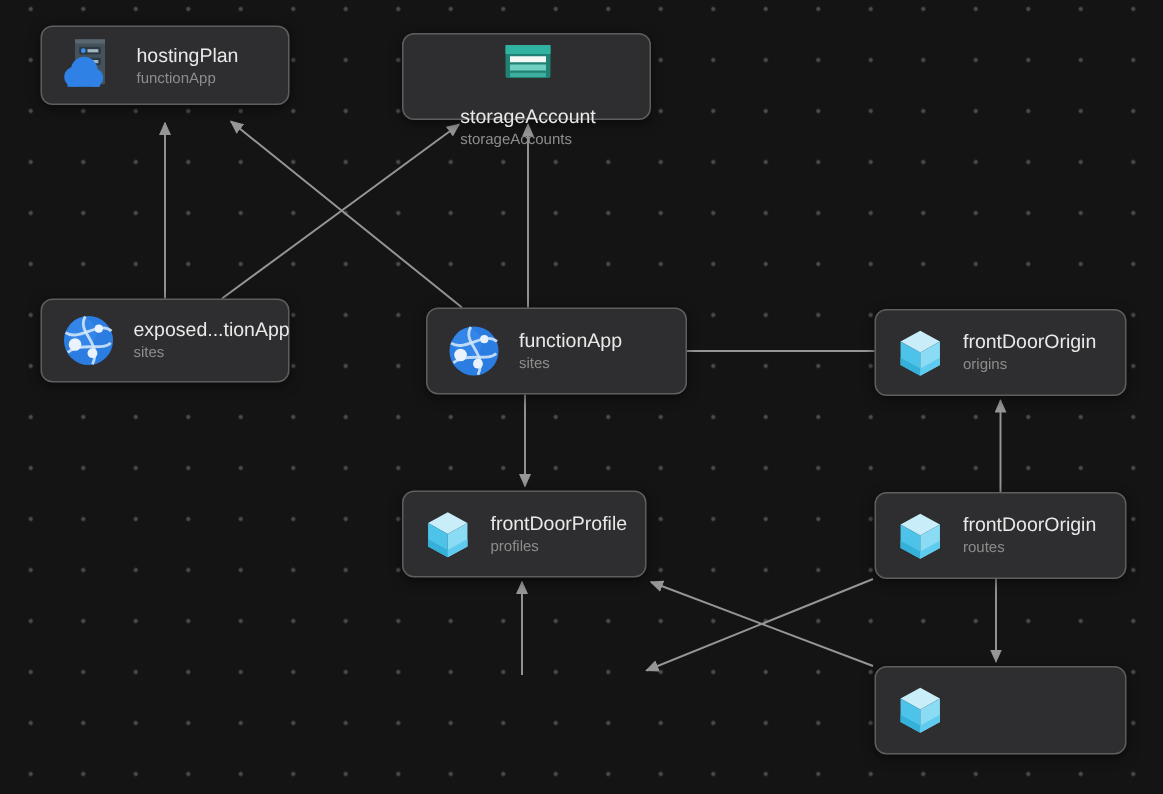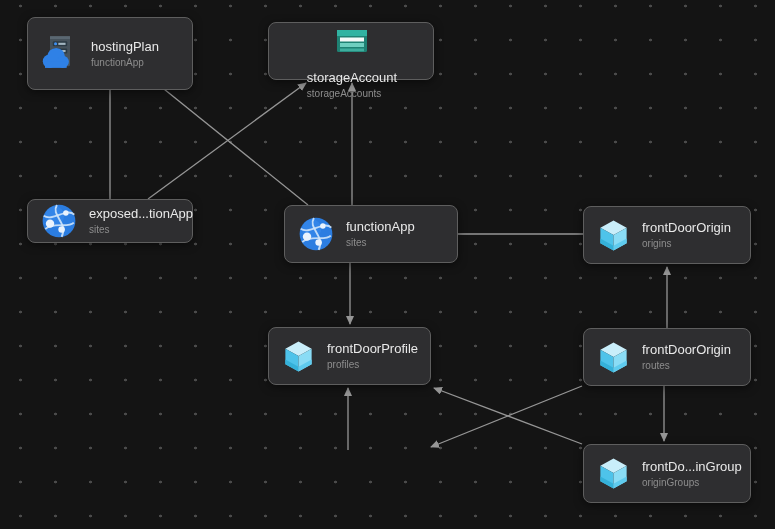--- a/index.html
+++ b/index.html
@@ -39,21 +39,21 @@
       <line x1="352" y1="205" x2="352" y2="83" marker-end="url(#arrowhead)"></line>
       <line x1="583" y1="234" x2="438" y2="234" marker-end="url(#arrowhead)"></line>
       <line x1="350" y1="263" x2="350" y2="324" marker-end="url(#arrowhead)"></line>
       <line x1="348" y1="450" x2="348" y2="388" marker-end="url(#arrowhead)"></line>
       <line x1="582" y1="386" x2="431" y2="447" marker-end="url(#arrowhead)"></line>
       <line x1="582" y1="444" x2="434" y2="388" marker-end="url(#arrowhead)"></line>
       <line x1="664" y1="386" x2="664" y2="441" marker-end="url(#arrowhead)"></line>
       <line x1="667" y1="328" x2="667" y2="267" marker-end="url(#arrowhead)"></line>
     </svg>
 
-  <div class="node" style="left: 27px; top: 17px; width: 166px; height: 73px;">
+  <div class="node" style="left: 27px; top: 17px; width: 166px; height: 53px;">
     <span class="icon">
       <svg viewBox="0 0 36 36" width="40" height="40">
         <rect x="9" y="2" width="18" height="27" rx="1" fill="#46525b"></rect>
         <rect x="9" y="2" width="18" height="2.5" fill="#5a6771"></rect>
         <rect x="11.5" y="6.5" width="13" height="4.6" rx="1" fill="#2b3a44"></rect>
         <circle cx="14" cy="8.8" r="1.4" fill="#3e8ff0"></circle>
         <rect x="16.5" y="7.9" width="6.5" height="1.9" fill="#a3b6c1"></rect>
         <rect x="11.5" y="13" width="13" height="4.6" rx="1" fill="#2b3a44"></rect>
         <circle cx="14" cy="15.3" r="1.4" fill="#3e8ff0"></circle>
         <rect x="16.5" y="14.4" width="6.5" height="1.9" fill="#a3b6c1"></rect>
@@ -80,21 +80,21 @@
         <rect x="6" y="20" width="24" height="4" fill="#6fcfc0"></rect>
         <rect x="6" y="25.5" width="24" height="2.8" fill="#3fae9e"></rect>
       </svg>
     </span>
     <span class="labels">
       <span class="title">storageAccount</span>
       <span class="subtitle">storageAccounts</span>
     </span>
   </div>
 
-  <div class="node" style="left: 27px; top: 199px; width: 166px; height: 44px;">
+  <div class="node" style="left: 27px; top: 199px; width: 166px; height: 56px;">
     <span class="icon">
       <svg viewBox="0 0 36 36" width="38" height="38">
         <circle cx="18" cy="18" r="15.5" fill="#2b7de1"></circle>
         <circle cx="14" cy="13" r="9" fill="#3b8df0" opacity="0.5"></circle>
         <path d="M3.5,13 C12,19 25,5 32.5,12" stroke="#cfe4fa" stroke-width="1.8" fill="none" opacity="0.9"></path>
         <path d="M5,25.5 C13,18.5 27,25 32,19.5" stroke="#cfe4fa" stroke-width="1.8" fill="none" opacity="0.9"></path>
         <path d="M16,2.8 C10,13 27,19 20.5,33" stroke="#cfe4fa" stroke-width="1.8" fill="none" opacity="0.9"></path>
         <circle cx="9.5" cy="20.5" r="4" fill="#eaf3fd"></circle>
         <circle cx="20.5" cy="26" r="3.1" fill="#eaf3fd"></circle>
         <circle cx="24.5" cy="10.5" r="2.6" fill="#eaf3fd"></circle>
@@ -177,19 +177,15 @@
   <div class="node" style="left: 583px; top: 444px; width: 168px; height: 59px;">
     <span class="icon">
       <svg viewBox="0 0 36 36" width="35" height="35">
         <polygon points="18,2.5 31.5,10 18,17.5 4.5,10" fill="#c9eefa"></polygon>
         <polygon points="4.5,10 18,17.5 18,33.5 4.5,26" fill="#4ec3ea"></polygon>
         <polygon points="31.5,10 18,17.5 18,33.5 31.5,26" fill="#8adcf5"></polygon>
         <polygon points="4.5,21 18,28.5 18,33.5 4.5,26" fill="#35b1d9"></polygon>
         <polygon points="31.5,21 18,28.5 18,33.5 31.5,26" fill="#5fcbee"></polygon>
       </svg>
     </span>
-    <span class="labels">
-      <span class="title">frontDo...inGroup</span>
-      <span class="subtitle">originGroups</span>
-    </span>
   </div>
 
 </div>
 
 </body></html>

